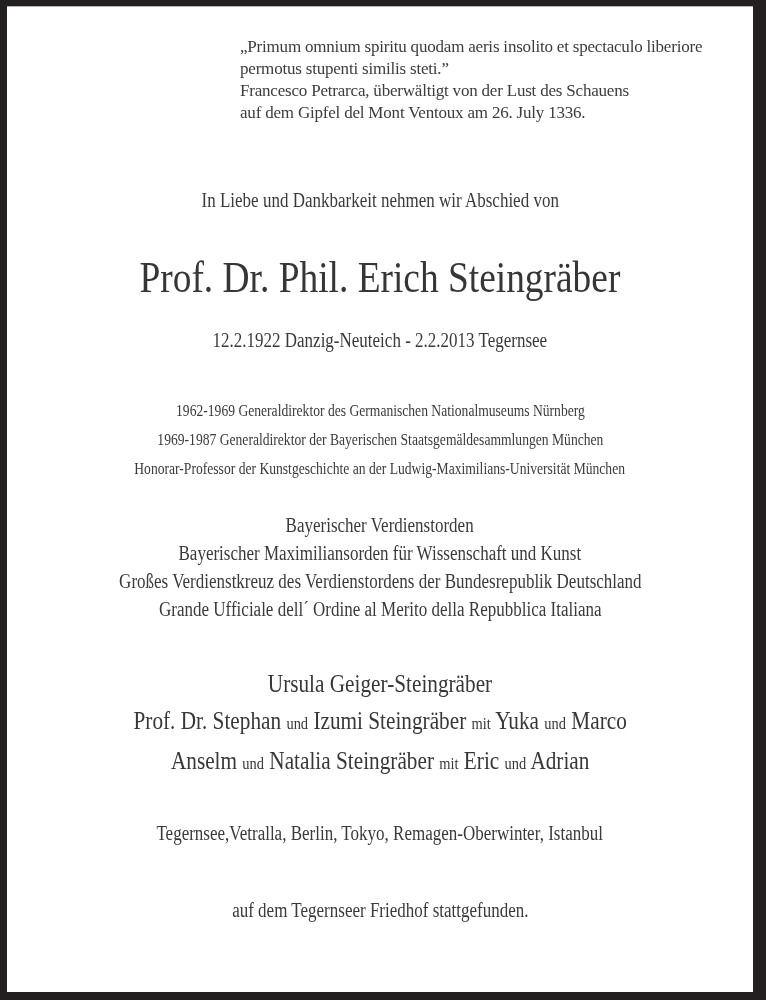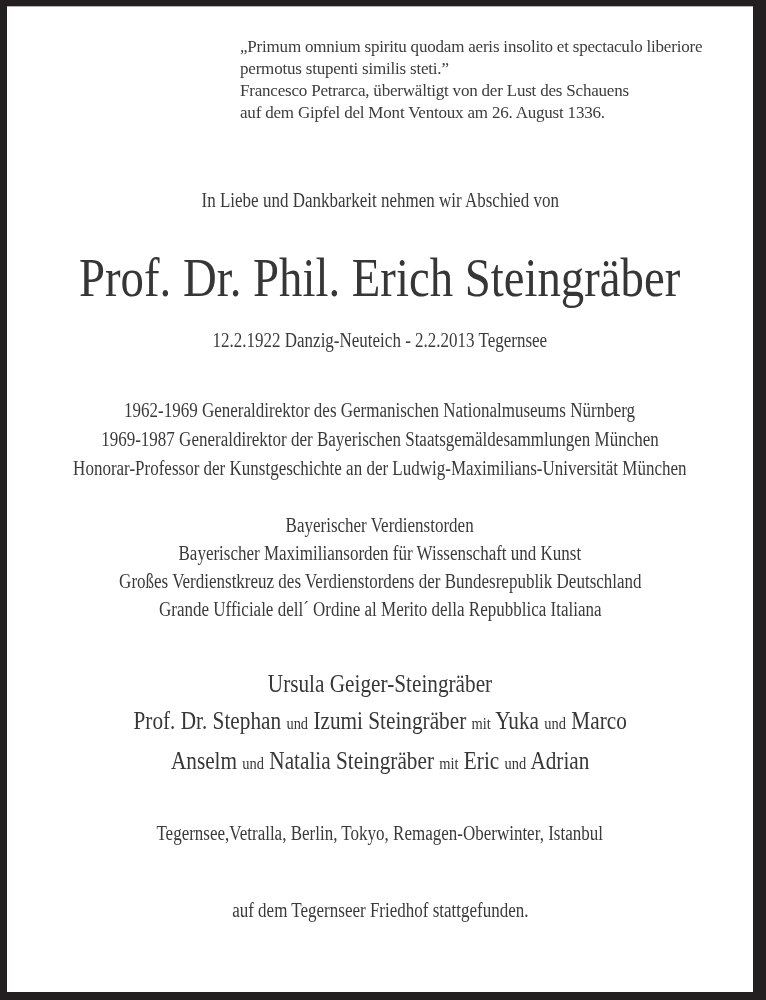--- a/index.html
+++ b/index.html
@@ -21,23 +21,23 @@
 
   
   .cond { display: inline-block; white-space: nowrap; transform: scaleX(0.85); transform-origin: 50% 50%; }
 
   .centered { position: absolute; left: 0; width: 100%; text-align: center; }
 
   .quote-block { position: absolute; left: 233px; top: 36px; font-size: 17px; line-height: 22px; letter-spacing: -0.2px; color: #3c3c3c; }
   .quote-attribution { margin-top: 0; }
 
   .intro   { top: 187px; font-size: 20px; line-height: 26px; }
-  .title   { top: 250px; font-size: 55px; line-height: 56px; font-weight: normal; margin: 0; color: #363636; }
+  .title   { top: 250px; font-size: 44px; line-height: 56px; font-weight: normal; margin: 0; color: #363636; }
   .dates   { top: 327px; font-size: 20px; line-height: 26px; }
-  .career  { top: 396px; font-size: 20px; line-height: 29px; }
+  .career  { top: 396px; font-size: 16px; line-height: 29px; }
   .honors  { top: 511px; font-size: 20px; line-height: 28px; }
   .family  { top: 665px; font-size: 25px; line-height: 37px; color: #373737; }
   .fam-conn { font-size: 17px; }
   .places  { top: 820px; font-size: 20px; line-height: 26px; }
   .closing { top: 895px; font-size: 20px; line-height: 30px; }
 </style>
 </head>
 <body>
 
 <div class="frame frame-top"></div>
@@ -46,21 +46,21 @@
 <div class="frame frame-right"></div>
 <div class="frame frame-bottom"></div>
 
 <div class="content">
 
   <div class="quote-block">
     <div>„Primum omnium spiritu quodam aeris insolito et spectaculo liberiore</div>
     <div>permotus stupenti similis steti.”</div>
     <div class="quote-attribution">
       <div>Francesco Petrarca, überwältigt von der Lust des Schauens</div>
-      <div>auf dem Gipfel del Mont Ventoux am 26. August 1336.</div>
+      <div>auf dem Gipfel del Mont Ventoux am 26. July 1336.</div>
     </div>
   </div>
 
   <div class="centered intro"><span class="cond">In Liebe und Dankbarkeit nehmen wir Abschied von</span></div>
 
   <h1 class="centered title"><span class="cond">Prof. Dr. Phil. Erich Steingräber</span></h1>
 
   <div class="centered dates"><span class="cond">12.2.1922 Danzig-Neuteich - 2.2.2013 Tegernsee</span></div>
 
   <div class="centered career">

